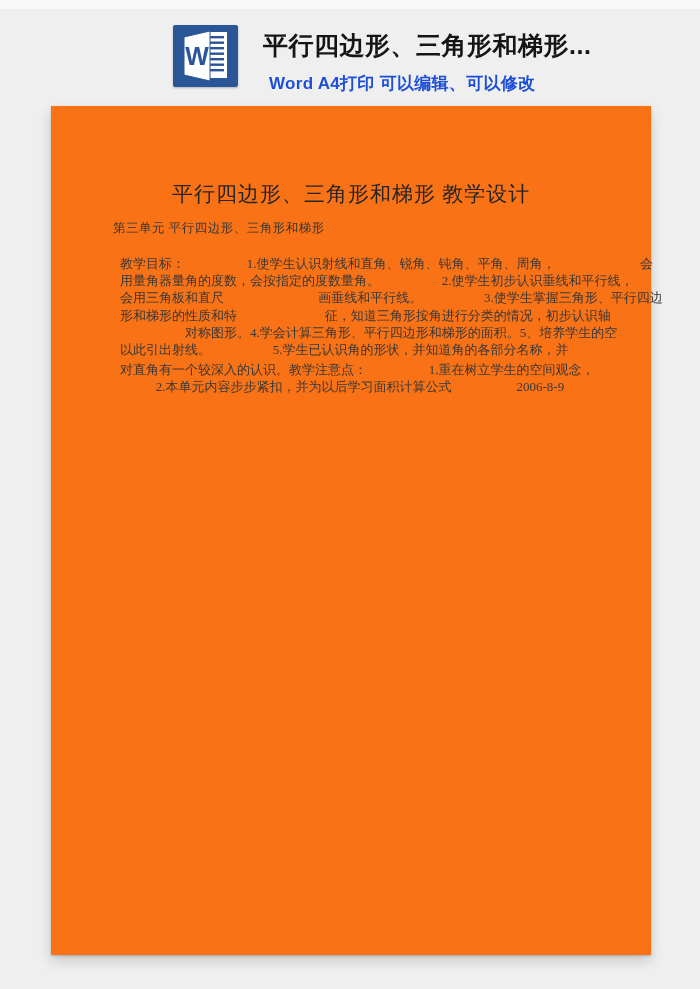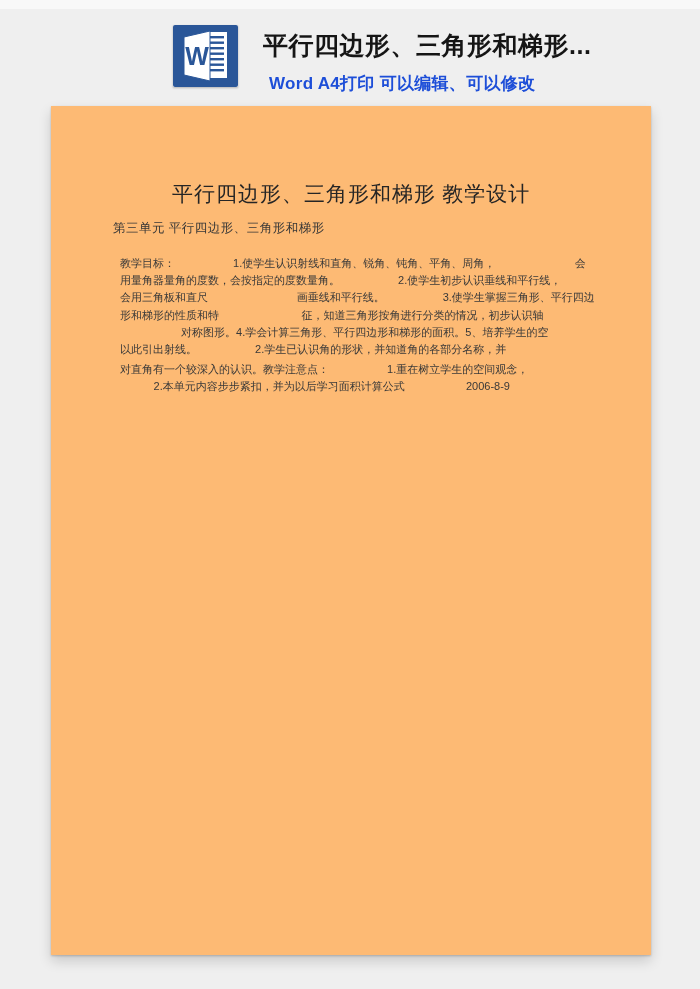--- a/index.html
+++ b/index.html
@@ -32,40 +32,40 @@
     position: absolute; left: 257px; top: 60px;
     margin: 12px;
     font-size: 17px; font-weight: 700; color: #1d4ed8;
     letter-spacing: 0.3px; white-space: nowrap;
   }
 
   
   .page {
     position: absolute; left: 51px; top: 106px;
     width: 600px; height: 849px;
-    background: #fdba74;
+    background: #f97316;
     box-shadow: 0 1px 2px rgba(0,0,0,0.20), 0 6px 12px rgba(0,0,0,0.16);
   }
   .doc-title {
     position: absolute; left: 0; top: 74px; width: 100%;
     margin: 0; text-align: center;
     font-family: "Liberation Serif", "DejaVu Serif", serif;
     font-size: 21px; font-weight: 500; color: #252525;
     letter-spacing: 1px; white-space: nowrap;
   }
   .doc-section {
     position: absolute; left: 62px; top: 114px;
     font-family: "Liberation Serif", "DejaVu Serif", serif;
     font-size: 12.5px; color: #363636;
     letter-spacing: 0.5px; white-space: pre;
   }
   .doc-body {
     position: absolute; left: 69px; top: 149px; width: 520px;
-    font-family: Liberation Sans, sans-serif;
-    font-size: 11px; line-height: 17.2px; color: #383838;
+    font-family: Liberation Serif, serif;
+    font-size: 13px; line-height: 17.2px; color: #383838;
   }
   .doc-body .line { white-space: pre; }
   .doc-body .line.para-gap { margin-top: 3px; }
 </style>
 </head>
 <body>
 
 <div class="screen">
   <div class="top-strip"></div>
 
@@ -93,18 +93,18 @@
 
   <div class="page">
     <h2 class="doc-title">平行四边形、三角形和梯形 教学设计</h2>
     <div class="doc-section">第三单元 平行四边形、三角形和梯形</div>
     <div class="doc-body">
       <div class="line">教学目标：                   1.使学生认识射线和直角、锐角、钝角、平角、周角，                          会</div>
       <div class="line">用量角器量角的度数，会按指定的度数量角。                   2.使学生初步认识垂线和平行线，</div>
       <div class="line">会用三角板和直尺                             画垂线和平行线。                   3.使学生掌握三角形、平行四边</div>
       <div class="line">形和梯形的性质和特                           征，知道三角形按角进行分类的情况，初步认识轴</div>
       <div class="line">                    对称图形。4.学会计算三角形、平行四边形和梯形的面积。5、培养学生的空</div>
-      <div class="line">以此引出射线。                   2.学生已认识角的形状，并知道角的各部分名称，并</div>
+      <div class="line">以此引出射线。                   5.学生已认识角的形状，并知道角的各部分名称，并</div>
       <div class="line para-gap">对直角有一个较深入的认识。教学注意点：                   1.重在树立学生的空间观念，</div>
       <div class="line">           2.本单元内容步步紧扣，并为以后学习面积计算公式                    2006-8-9</div>
     </div>
   </div>
 </div>
 
 </body></html>

